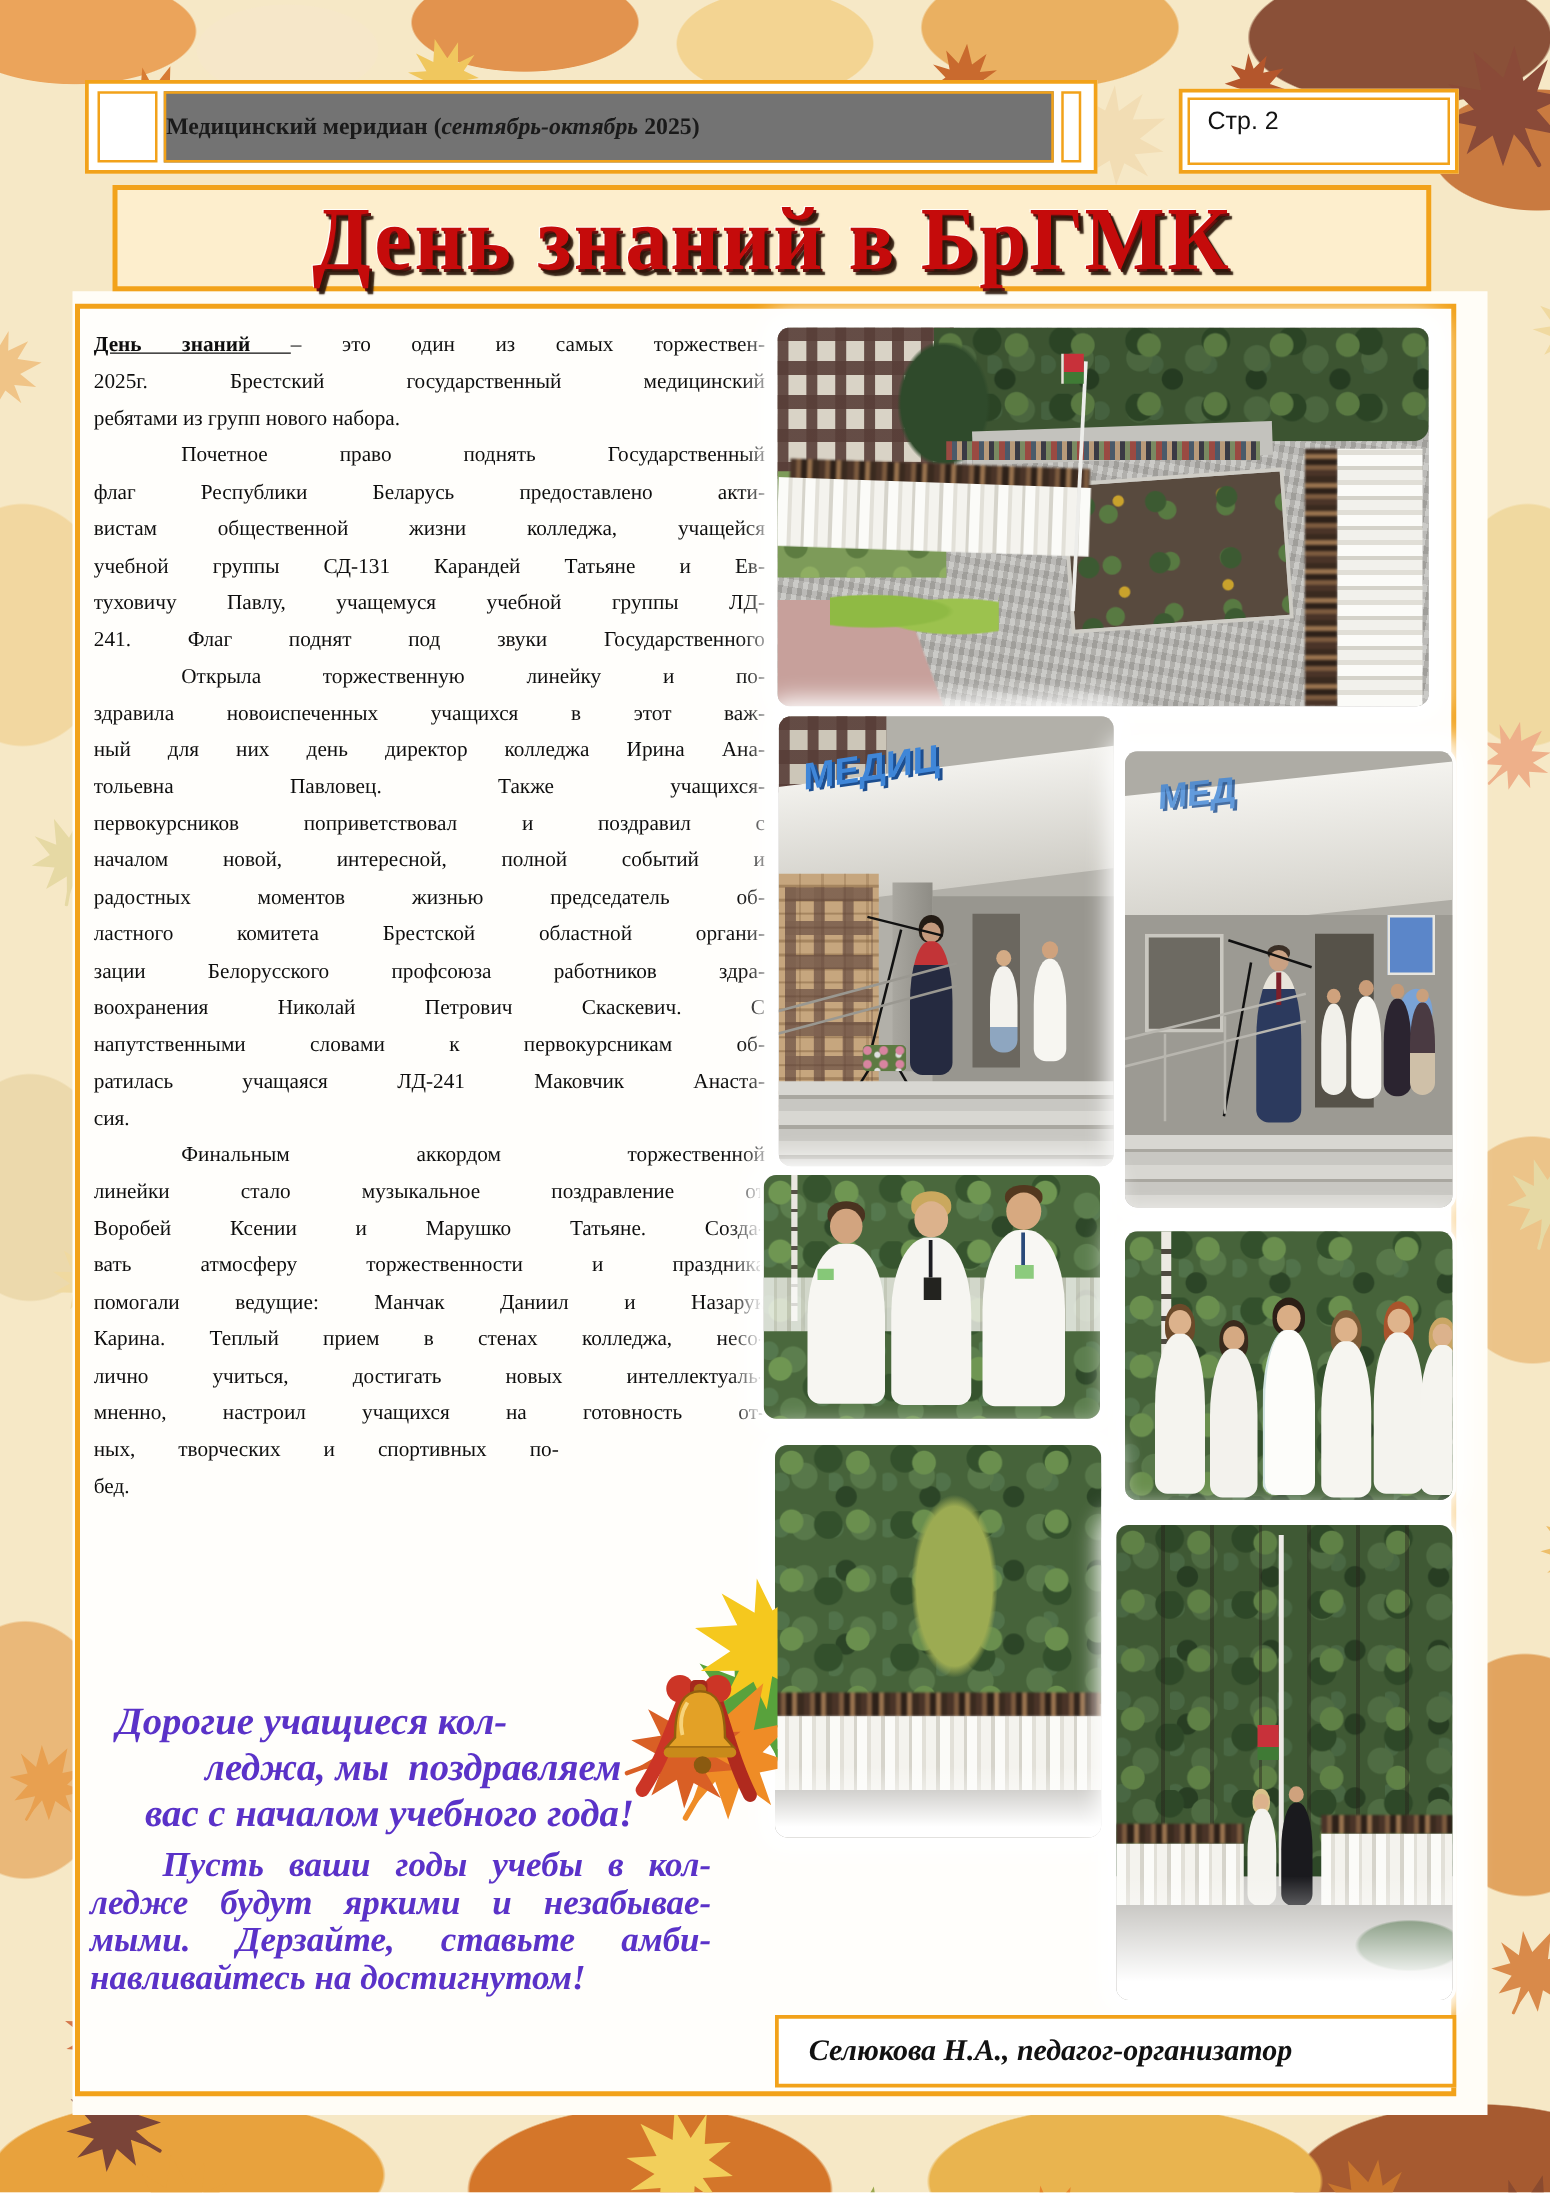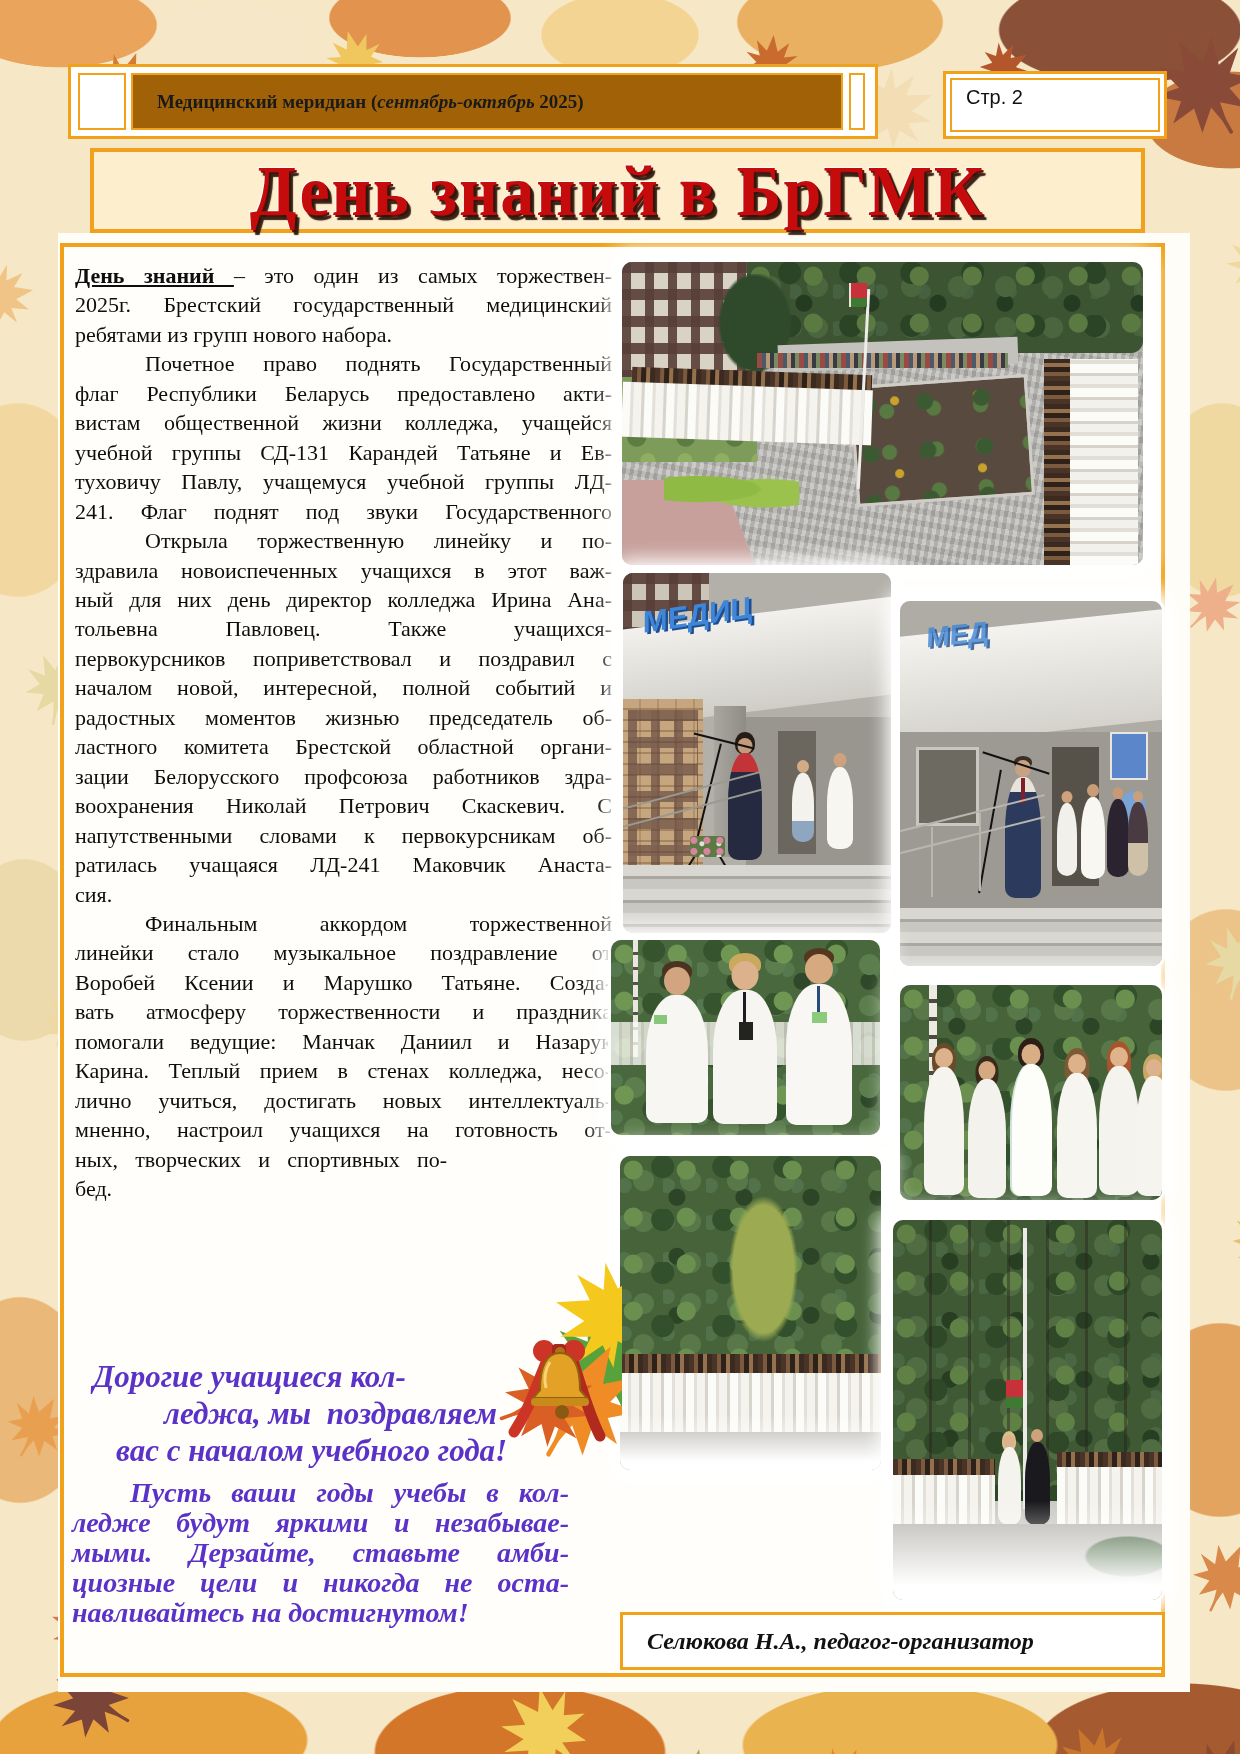--- a/index.html
+++ b/index.html
@@ -23,35 +23,35 @@
       radial-gradient(240px 110px at 520px 1752px,#d4762a 0 60%,transparent 61%),
       radial-gradient(260px 100px at 900px 1745px,#e9b44f 0 60%,transparent 61%),
       radial-gradient(240px 110px at 1180px 1750px,#a65a30 0 60%,transparent 61%),
       #f6e8c6;}
   .leaf{position:absolute;overflow:visible;}
   .sheet{position:absolute;left:58px;top:233px;width:1132px;height:1459px;background:#fffdf7;}
 
   
   .masthead{position:absolute;left:68px;top:64px;width:810px;height:75px;background:#fff;border:3px solid #f2a21a;box-sizing:border-box;}
   .m-sq{position:absolute;left:7px;top:6px;bottom:6px;width:44px;border:2px solid #f2a21a;background:#fff;}
-  .m-inner{position:absolute;left:60px;top:6px;bottom:6px;right:32px;border:2px solid #f2a21a;background:#a16207;display:flex;align-items:center;padding-left:24px;font-size:19px;font-weight:bold;color:#1a1a1a;}
+  .m-inner{position:absolute;left:60px;top:6px;bottom:6px;right:32px;border:2px solid #f2a21a;background:#737373;display:flex;align-items:center;font-size:19px;font-weight:bold;color:#1a1a1a;}
   .m-strip{position:absolute;right:10px;top:6px;bottom:6px;width:12px;border:2px solid #f2a21a;background:#fff;}
   .pagenum{position:absolute;left:943px;top:71px;width:224px;height:68px;background:#fff;border:3px solid #f2a21a;box-sizing:border-box;box-shadow:inset 0 0 0 4px #fff,inset 0 0 0 6px #f2a21a;font-family:"Liberation Sans","DejaVu Sans",sans-serif;font-size:20px;color:#111;padding:12px 0 0 20px;}
 
   
   .banner{position:absolute;left:90px;top:148px;width:1055px;height:85px;background:#fdeecd;border:4px solid #f2a21a;box-sizing:border-box;display:flex;align-items:center;justify-content:center;}
   .banner h1{margin:0;font-size:68px;line-height:72px;font-weight:bold;letter-spacing:2px;color:#c50b0b;transform:scaleY(1.06);
     text-shadow:4px 4px 1px rgba(45,24,12,.95),2px 2px 0 #6e0f0f,-1px -1px 0 rgba(255,255,255,.85);}
 
   
   .frame{position:absolute;left:60px;top:243px;width:1105px;height:1434px;background:#fffefb;border:4px solid #f2a21a;box-sizing:border-box;}
   .frame>*{position:absolute;}
 
   
-  .textcol{left:11px;top:14px;width:537px;font-size:22px;color:#0e0e0e;}
+  .textcol{left:11px;top:14px;width:537px;font-size:17px;color:#0e0e0e;}
   .para{margin:0;}
   .para.ind .tline:first-child{text-indent:70px;}
   .tline{line-height:29.45px;text-align:justify;text-align-last:justify;}
   .tline.last{text-align-last:left;}
   .tline.narrow{width:372px;}
   .lead{font-weight:bold;text-decoration:underline;}
 
   
   .greet1{left:8px;top:1111px;width:505px;color:#5a32c8;font-weight:bold;font-style:italic;font-size:31px;}
   .g1line{line-height:37px;white-space:pre;}
@@ -461,21 +461,20 @@
 
     <div class="greet1">
         <div class="g1line">Дорогие учащиеся кол-</div>
         <div class="g1line">леджа, мы  поздравляем</div>
         <div class="g1line">вас с началом учебного года!</div>
       </div>
     <div class="greet2">
         <div class="g2line">Пусть ваши годы учебы в кол-</div>
         <div class="g2line">ледже будут яркими и незабывае-</div>
         <div class="g2line">мыми. Дерзайте, ставьте амби-</div>
-        <div class="g2line">циозные цели и никогда не оста-</div>
         <div class="g2line last">навливайтесь на достигнутом!</div>
       </div>
 
     <div class="sig">
       <span>Селюкова Н.А., педагог-организатор</span>
     </div>
   </div>
 </div>
 
 </body></html>

